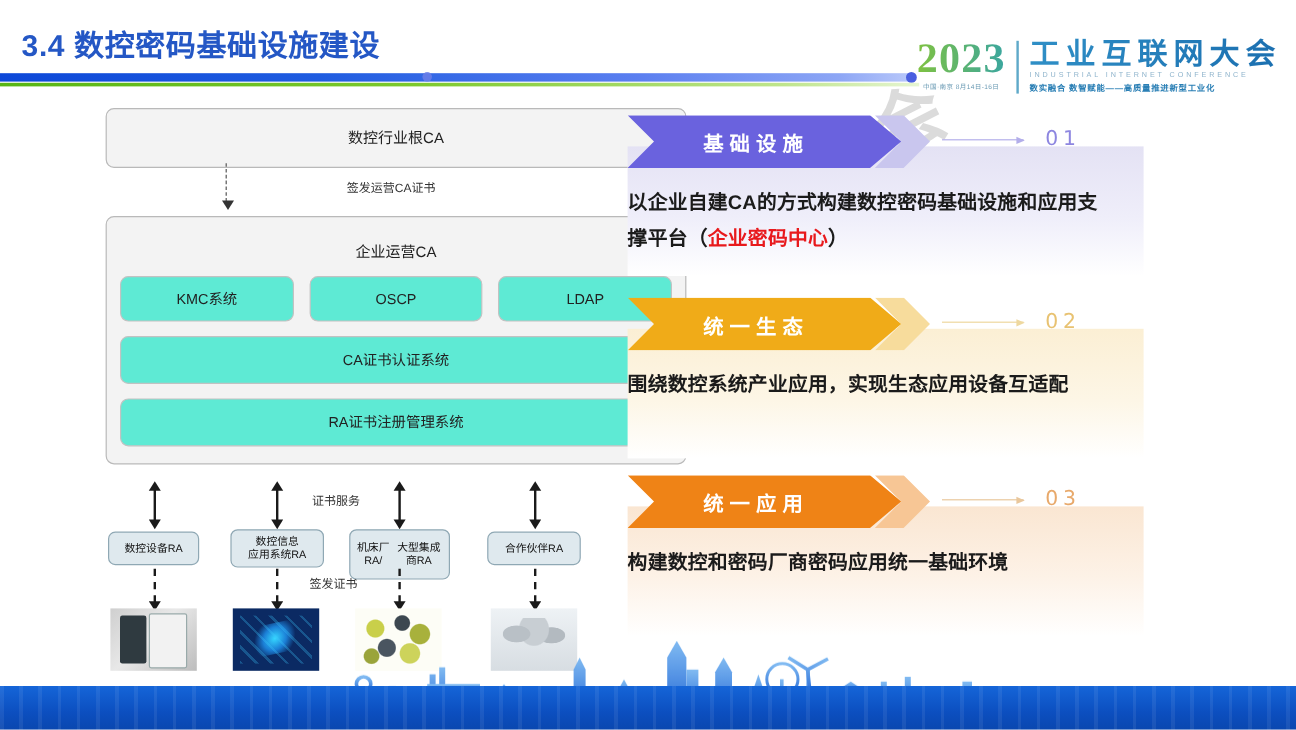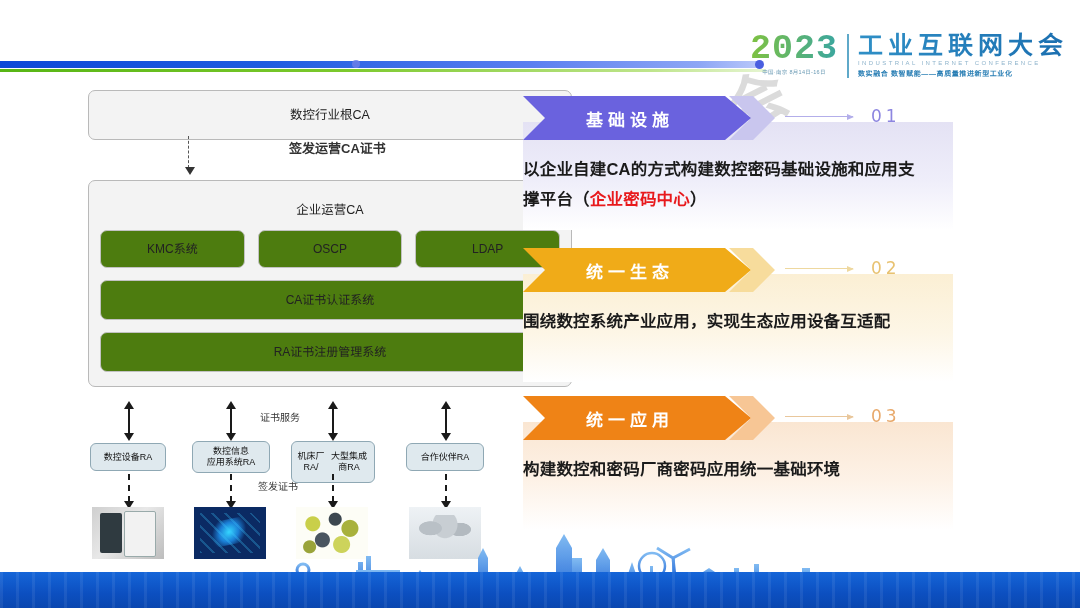--- a/index.html
+++ b/index.html
@@ -33,21 +33,21 @@
     background:linear-gradient(to right,#57b514 0%,#7cc92c 45%,#bfe58c 85%,#e6f5d2 100%);
   }
 
   
   .logo{position:absolute;right:12px;top:32px;display:flex;align-items:flex-start;}
   .logo-left{text-align:center;padding-right:9px;}
   .logo-2023{
     font-size:35px;font-weight:700;line-height:34px;letter-spacing:1px;
     background:linear-gradient(to right,#7fc241,#3aa6a0);
     -webkit-background-clip:text;background-clip:text;color:transparent;
-    font-family:Liberation Mono, monospace;
+    font-family:Liberation Serif, serif;
   }
   .logo-date{font-size:5.5px;color:#6a9ab4;letter-spacing:.3px;margin-top:2px;white-space:nowrap;}
   .logo-div{width:2px;background:#5fa9c9;height:44px;margin-top:2px;}
   .logo-right{padding-left:9px;}
   .logo-cn{
     font-size:25px;font-weight:700;letter-spacing:5px;line-height:27px;
     color:#1f7fb8;white-space:nowrap;
     background:linear-gradient(to right,#2f8fc6,#1b6fb0);
     -webkit-background-clip:text;background-clip:text;color:transparent;
   }
@@ -59,34 +59,34 @@
   .node{
     border:1px solid #b9b9b9;border-radius:7px;background:#f3f3f3;
     color:#222;font-size:12.5px;text-align:center;
   }
   .root-ca{height:48px;line-height:48px;}
   .ops-ca{margin-top:40px;padding:9px 11px 14px;}
   .ops-ca-title{font-size:12.5px;text-align:center;padding:9px 0 12px;color:#222;}
   .row3{display:flex;gap:13px;}
   .subnode{
     flex:1;height:36px;line-height:36px;text-align:center;
-    border:1px solid #c2c2c2;border-radius:7px;background:#4d7c0f;font-size:12px;color:#222;
+    border:1px solid #c2c2c2;border-radius:7px;background:#5eead4;font-size:12px;color:#222;
   }
   .wide{margin-top:12px;height:38px;line-height:38px;}
 
   .link-sign{
     position:absolute;left:188px;top:136px;width:2px;height:32px;
     border-left:1px dashed #555;
   }
   .link-sign:after{
     content:"";position:absolute;left:-4px;bottom:-7px;
     border-left:5px solid transparent;border-right:5px solid transparent;border-top:8px solid #333;
   }
   .lbl-sign{
-    position:absolute;left:289px;top:138px;font-size:13px;color:#333;white-space:nowrap;font-weight:bold;
+    position:absolute;left:289px;top:148px;font-size:10px;color:#333;white-space:nowrap;
   }
   .lbl-service{position:absolute;left:260px;top:409px;font-size:10px;color:#333;}
   .lbl-issue{position:absolute;left:258px;top:478px;font-size:10px;color:#333;}
 
   
   .dbl{position:absolute;width:2px;background:#1a1a1a;}
   .dbl:before,.dbl:after{
     content:"";position:absolute;left:-4px;
     border-left:5px solid transparent;border-right:5px solid transparent;
   }
@@ -188,20 +188,21 @@
   .sea{position:absolute;left:0;bottom:0;width:1080px;height:36px;
     background:linear-gradient(180deg,#1565d8 0%,#0c4fc0 60%,#0a47b0 100%);}
   .sea:after{content:"";position:absolute;left:0;top:0;width:100%;height:100%;
     background:repeating-linear-gradient(90deg,rgba(255,255,255,.07) 0 3px,transparent 3px 16px);}
 </style>
 </head>
 <body>
 
 <div id="slide">
 
+  <div class="title">3.4 数控密码基础设施建设</div>
   <div class="rule-blue"></div>
   <div class="rule-dot"></div>
   <div class="rule-green"></div>
 
   <div class="logo">
     <div class="logo-left">
       <div class="logo-2023">2023</div>
       <div class="logo-date">中国·南京  8月14日-16日</div>
     </div>
     <div class="logo-div"></div>

